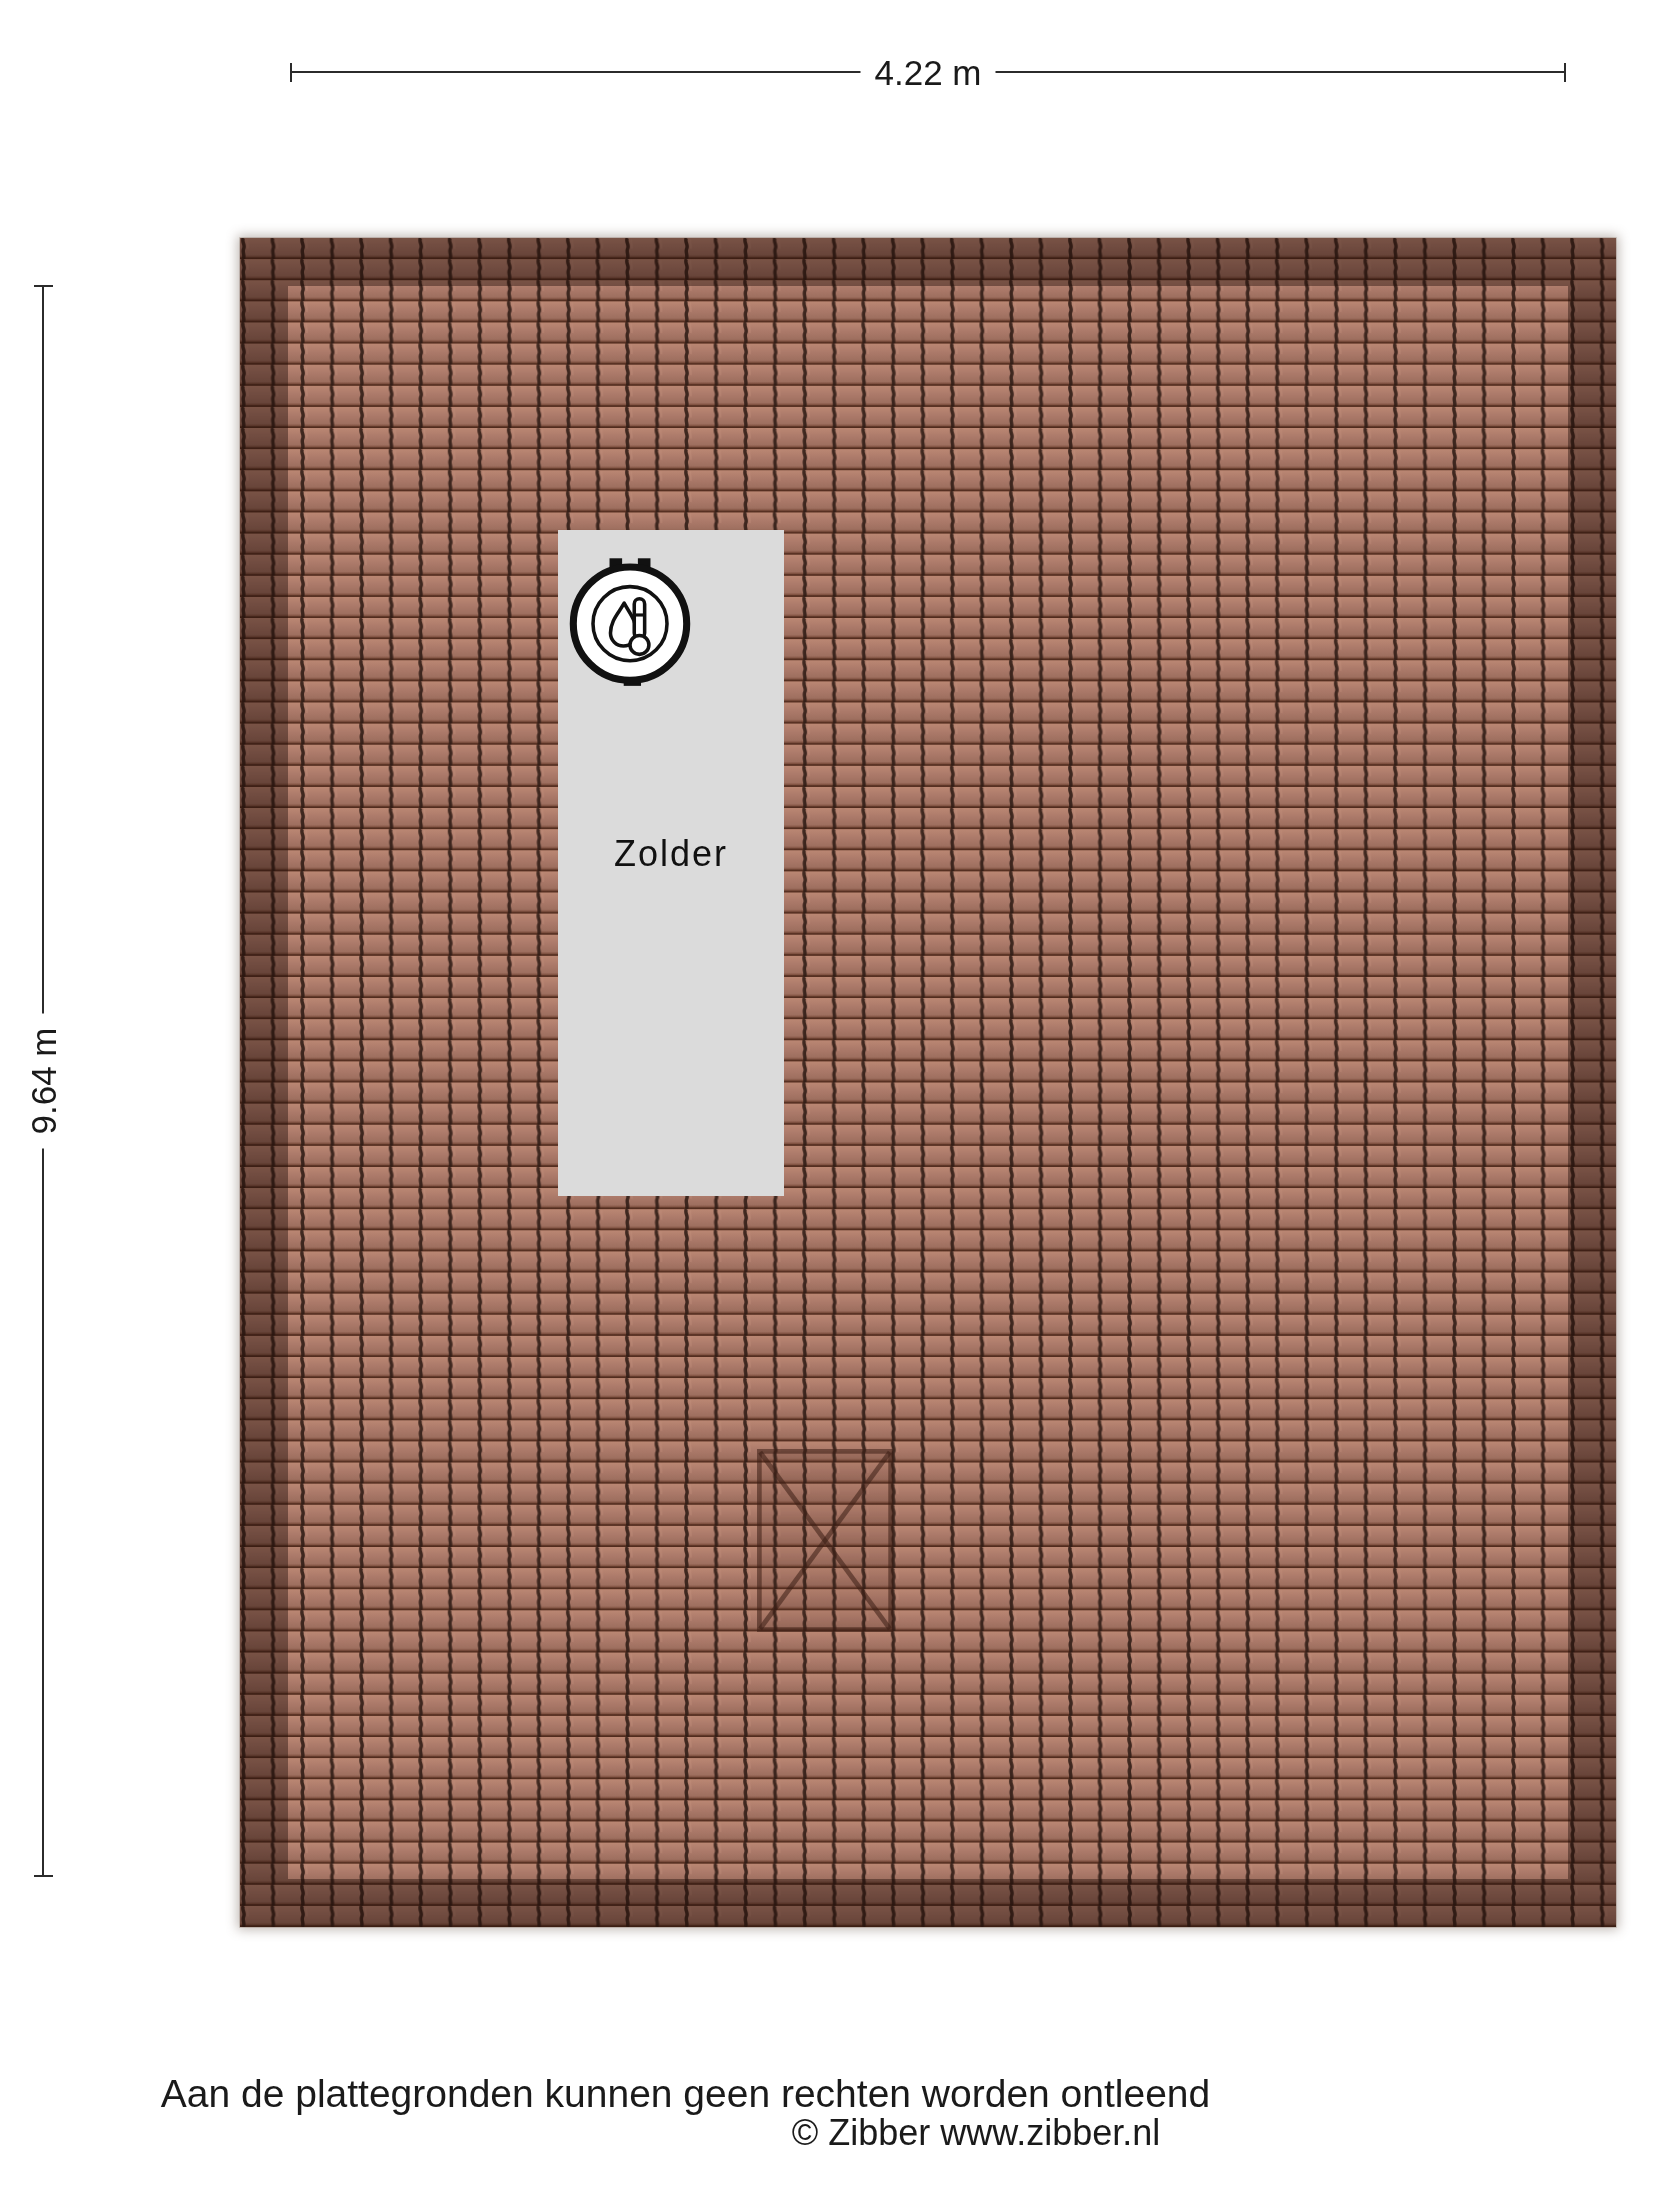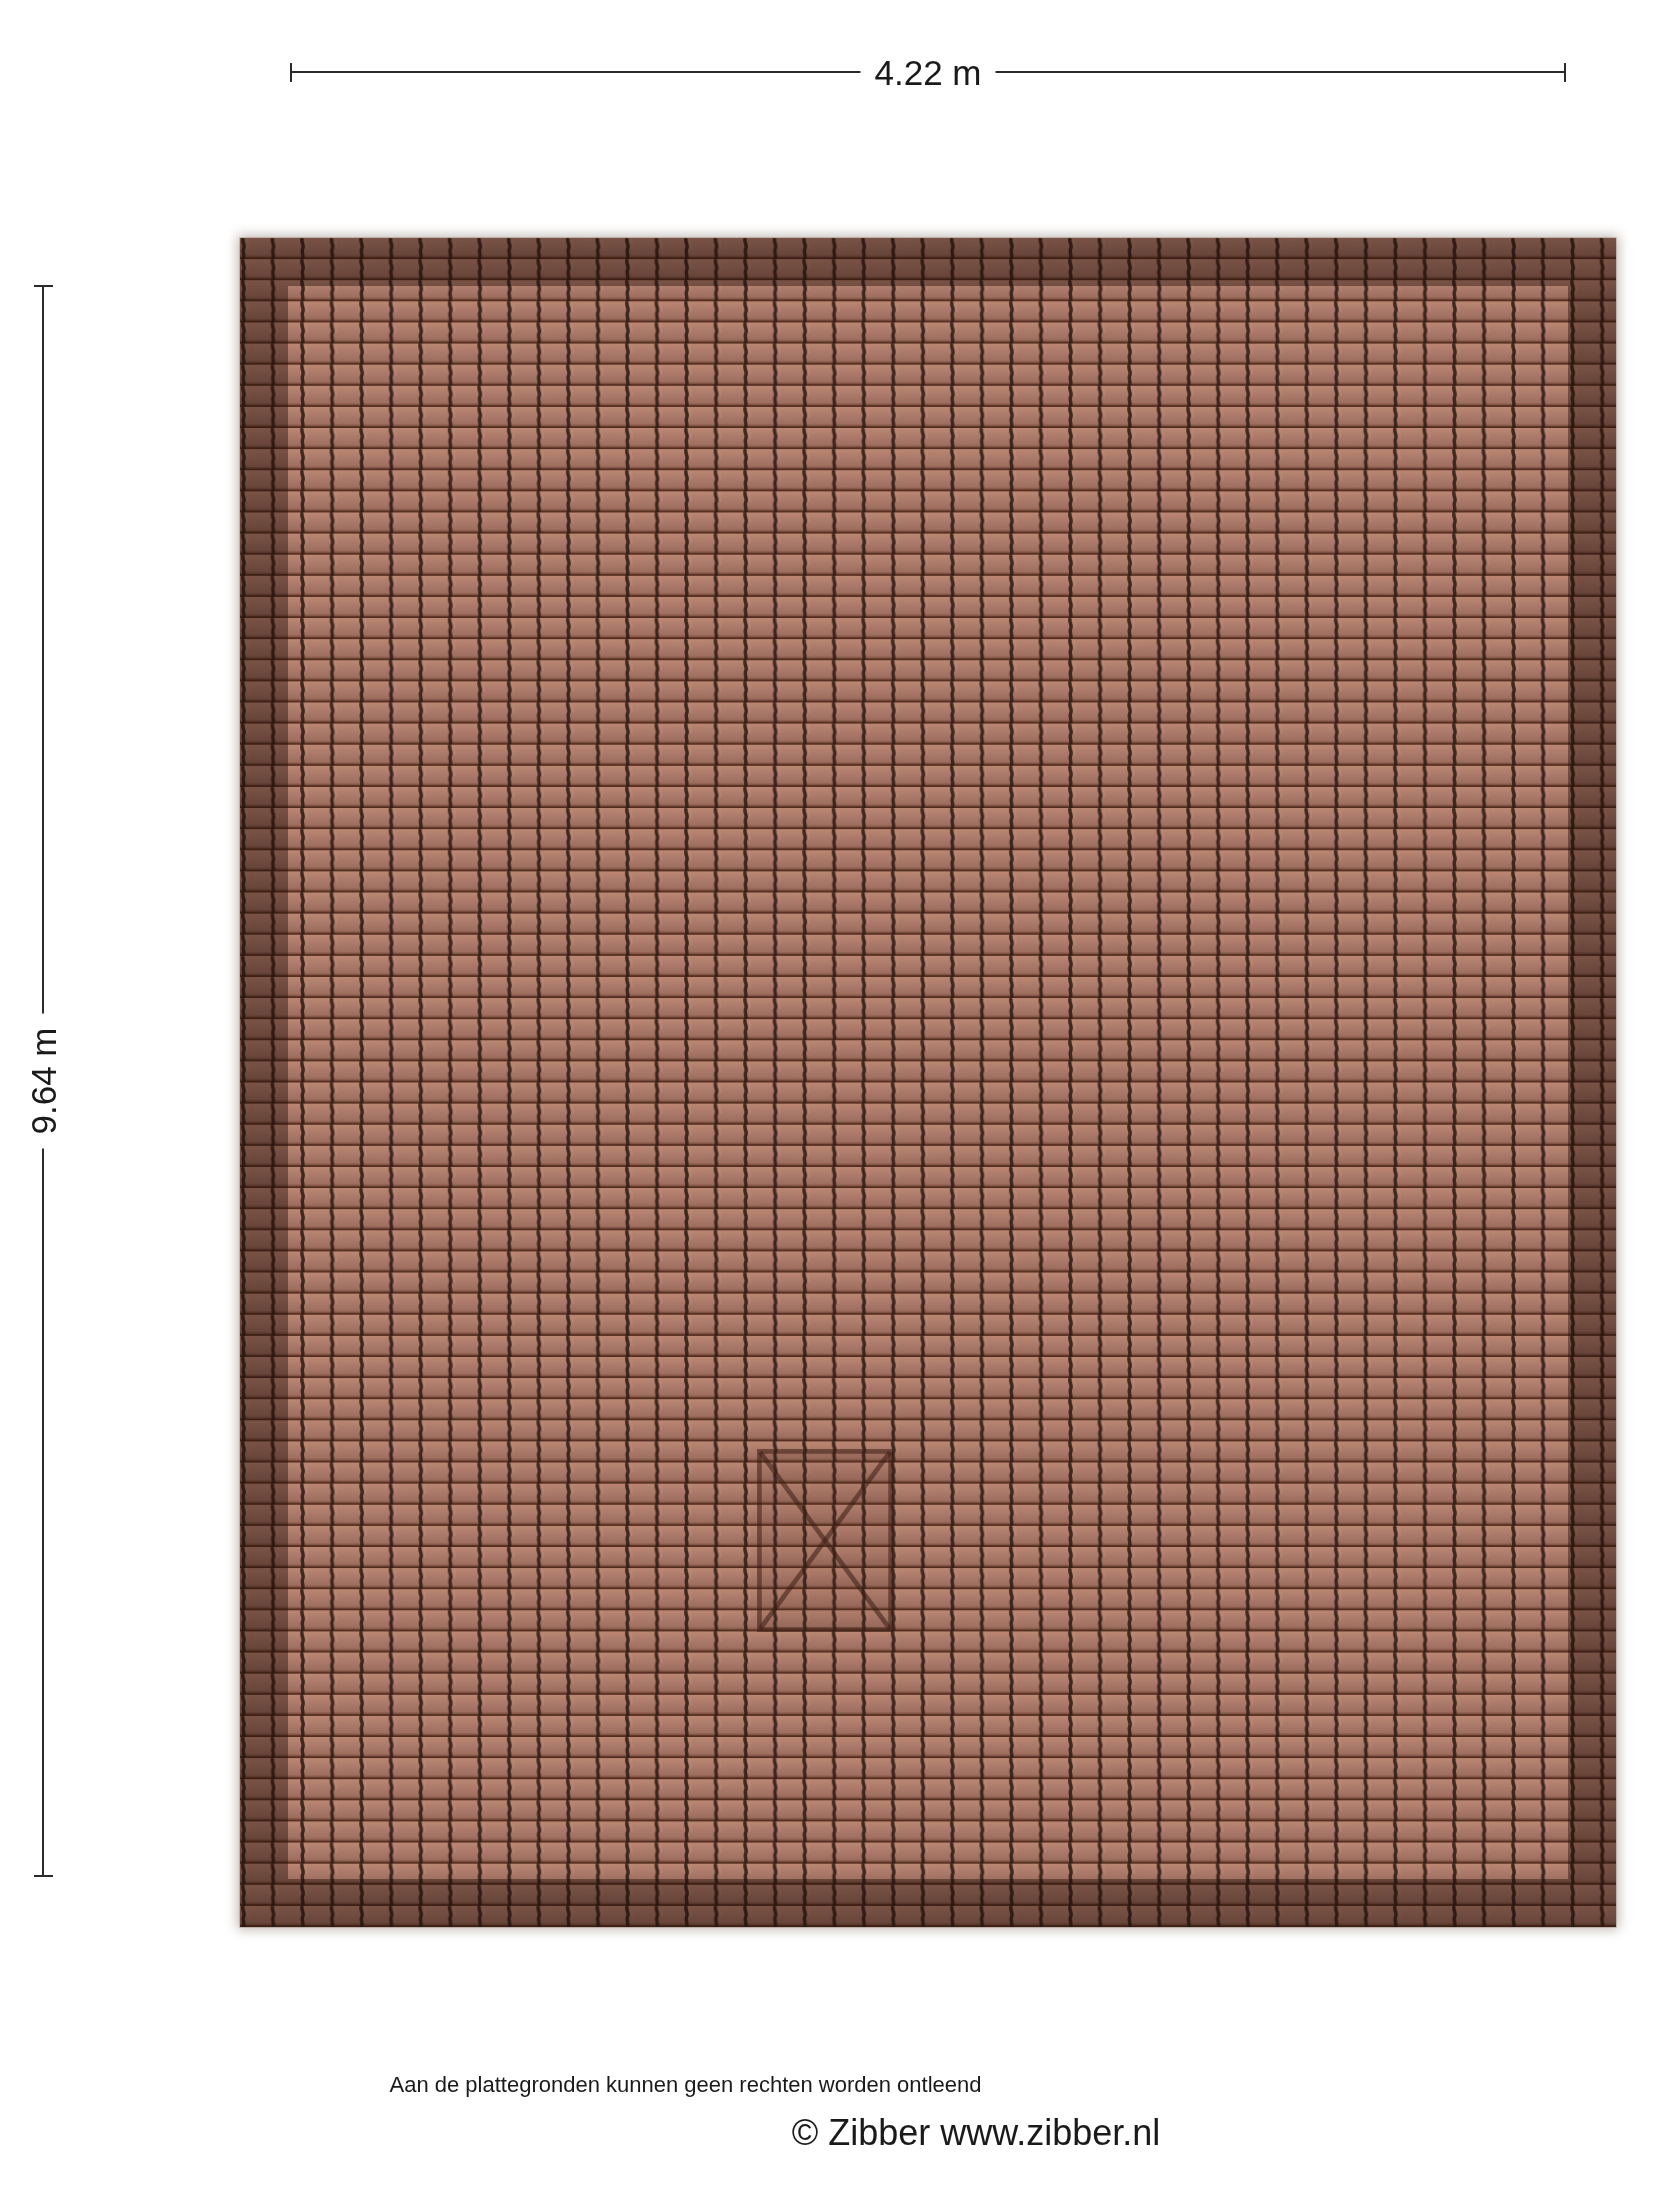--- a/index.html
+++ b/index.html
@@ -51,21 +51,21 @@
     font-size:36px;letter-spacing:2px;color:#111;
   }
   .room svg.boiler{position:absolute;left:8.7px;top:21px;display:block;}
 
   
   .skylight{position:absolute;left:517px;top:1211px;width:136px;height:183px;}
   .skylight svg{display:block;width:100%;height:100%;}
 
   
   .footer-disclaimer{
-    position:absolute;left:0;top:2072px;width:1371px;text-align:center;font-size:22px;
+    position:absolute;left:0;top:2072px;width:1371px;text-align:center;font-size:39px;
   }
   .footer-copyright{
     position:absolute;left:944px;top:2112px;transform:translateX(-50%);
     font-size:36px;white-space:nowrap;margin-left:32px;
   }
 </style>
 </head>
 <body>
 
 <div class="canvas">
@@ -107,18 +107,36 @@
 
     <div class="skylight">
       <svg viewBox="0 0 173 232" preserveAspectRatio="none" xmlns="http://www.w3.org/2000/svg">
         <rect x="3" y="3" width="167" height="226" fill="rgba(90,50,35,0.10)" stroke="rgba(58,30,20,0.55)" stroke-width="6"></rect>
         <line x1="4" y1="4" x2="169" y2="228" stroke="rgba(58,30,20,0.55)" stroke-width="6"></line>
         <line x1="169" y1="4" x2="4" y2="228" stroke="rgba(58,30,20,0.55)" stroke-width="6"></line>
       </svg>
     </div>
   </div>
 
+  <div class="room">
+    <svg class="boiler" width="126" height="139" viewBox="0 0 160 176" xmlns="http://www.w3.org/2000/svg">
+
+      <rect x="54" y="9" width="16" height="16" fill="#111"></rect>
+      <rect x="90" y="9" width="16" height="16" fill="#111"></rect>
+      <rect x="72" y="158" width="22" height="13" fill="#111"></rect>
+
+      <circle cx="80" cy="92" r="72" fill="#ffffff" stroke="#111" stroke-width="9"></circle>
+      <circle cx="80" cy="92" r="47" fill="#ffffff" stroke="#111" stroke-width="4.5"></circle>
+
+      <path d="M72.6,66 C66,78 55.2,88 55.2,104 a16.5,16.5 0 0 0 33,0 C88.2,88 79,78 72.6,66 Z" fill="none" stroke="#111" stroke-width="4.5" stroke-linejoin="round"></path>
+
+      <rect x="85.4" y="60.5" width="13.2" height="50" rx="6.6" fill="#ffffff" stroke="#111" stroke-width="4.5"></rect>
+      <line x1="85.4" y1="81" x2="98.6" y2="81" stroke="#111" stroke-width="4"></line>
+      <circle cx="92" cy="119" r="12" fill="#ffffff" stroke="#111" stroke-width="4.5"></circle>
+    </svg>
+    <div class="room-label">Zolder</div>
+  </div>
 
   <div class="footer-disclaimer">Aan de plattegronden kunnen geen rechten worden ontleend</div>
   <div class="footer-copyright">© Zibber www.zibber.nl</div>
 
 </div>
 
 
 </body></html>

